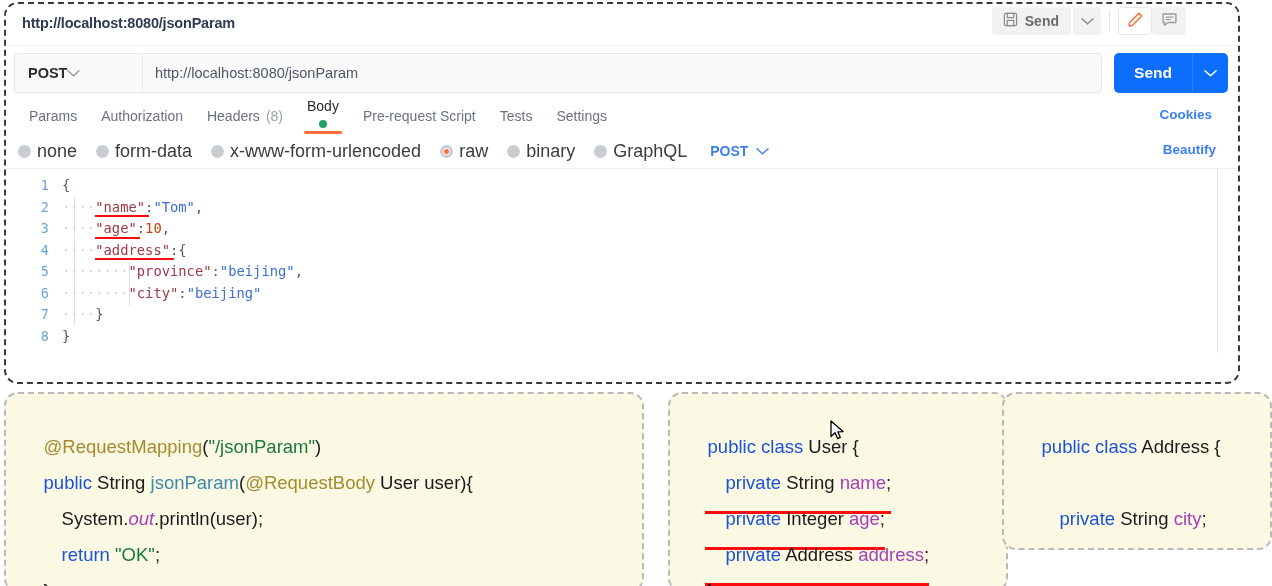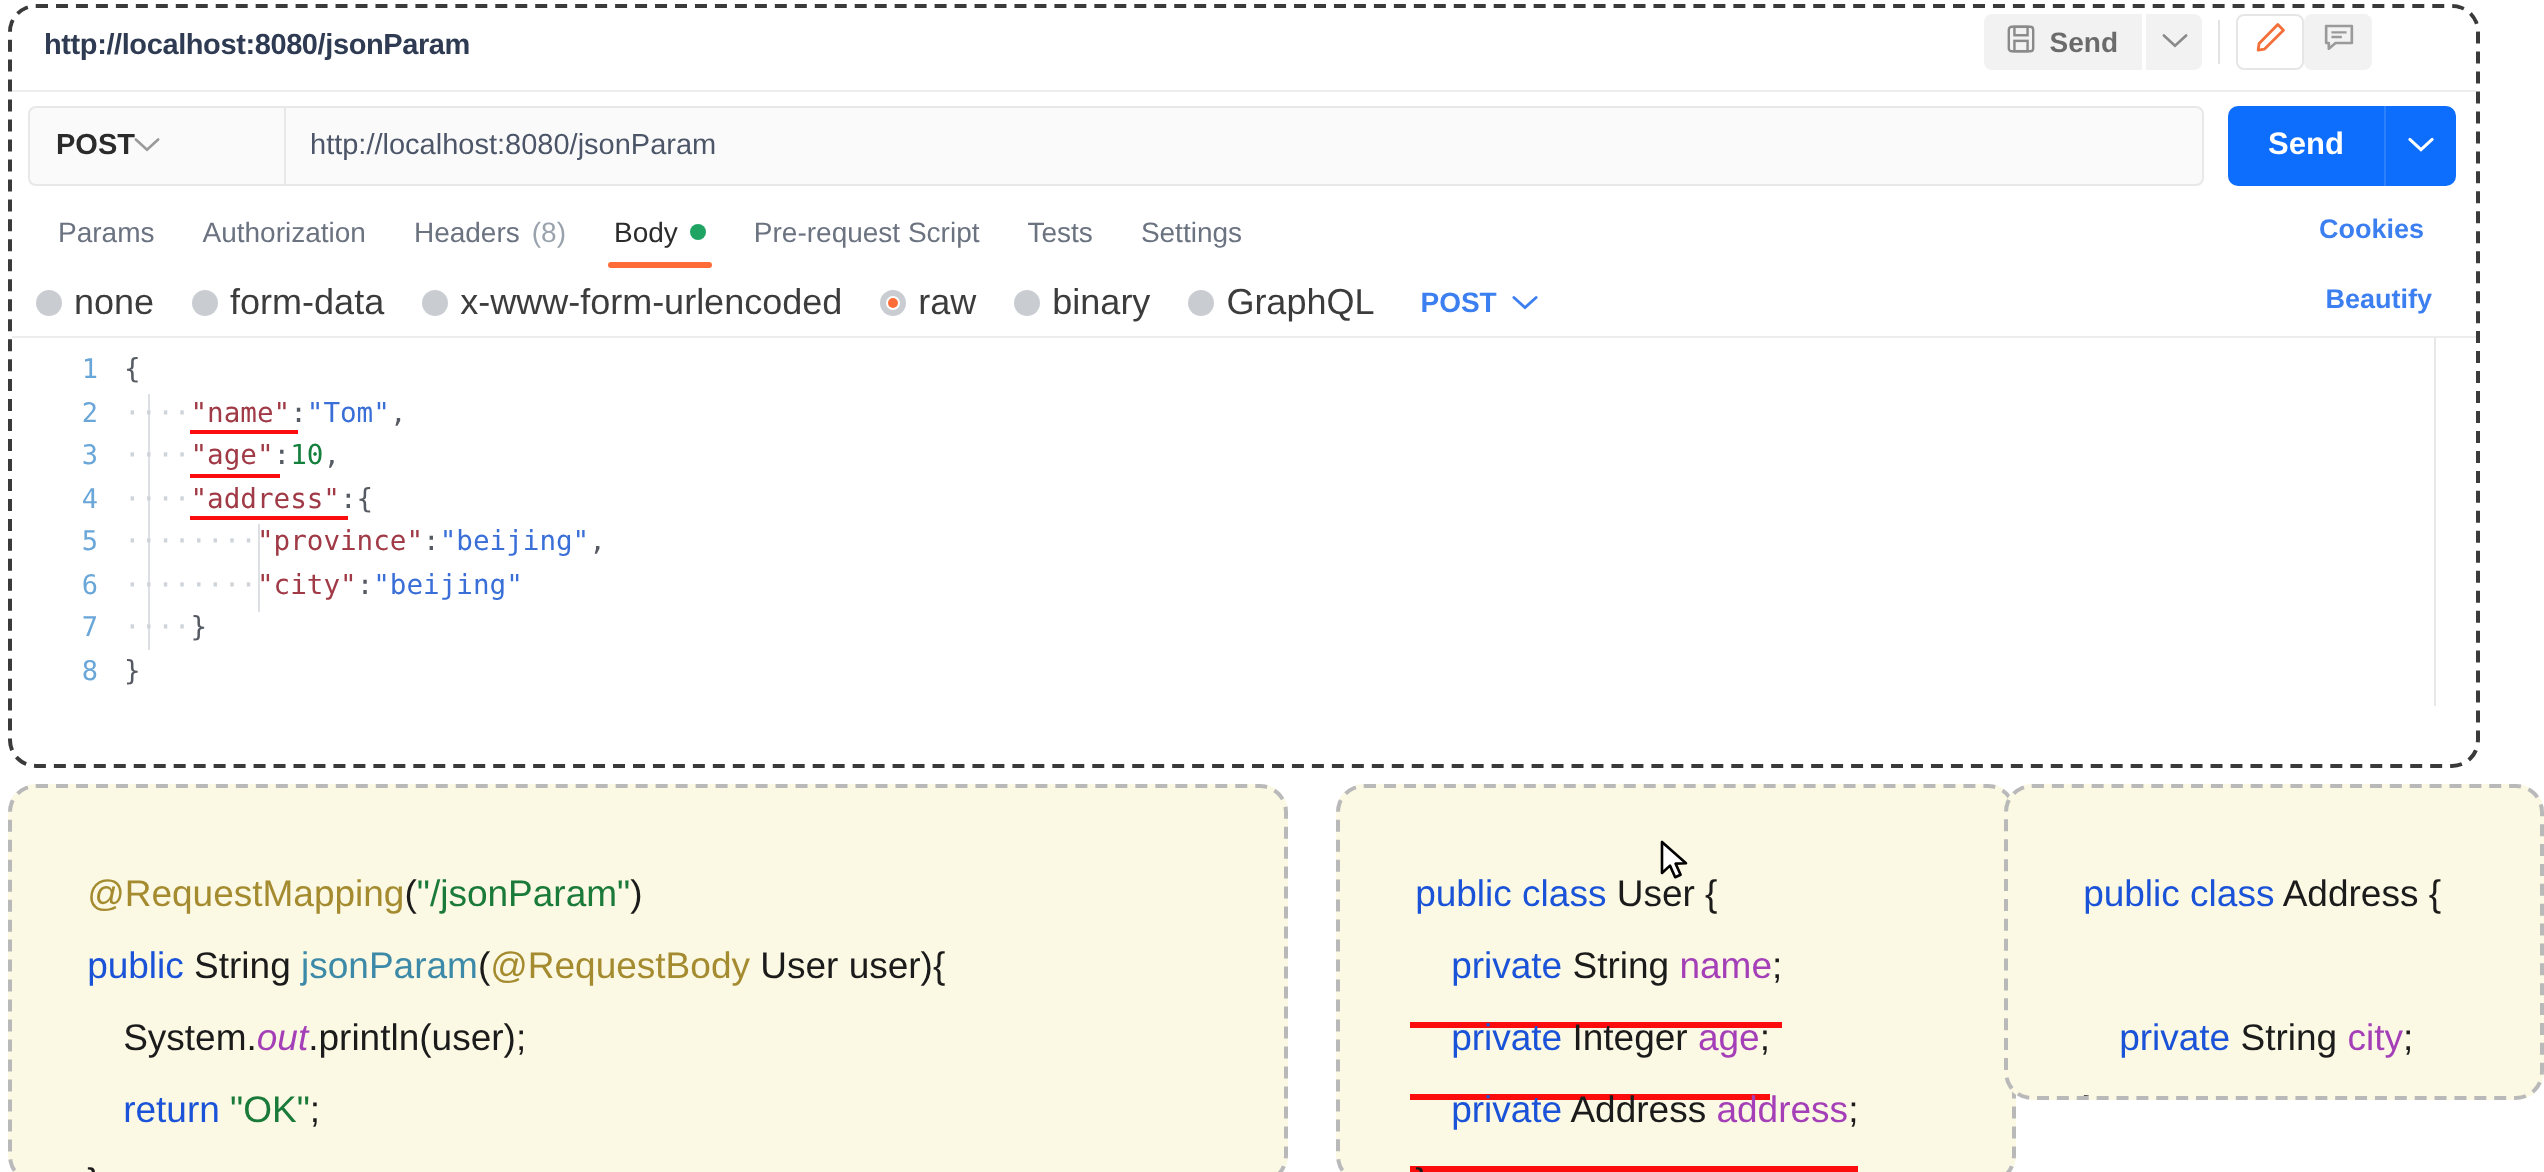--- a/index.html
+++ b/index.html
@@ -118,21 +118,21 @@
     display: flex; align-items: center; gap: 0;
   }
   .tab {
     position: relative;
     padding: 0 12px;
     height: 36px;
     display: flex; align-items: center; gap: 6px;
     font-size: 14px; color: #6b7280;
     cursor: pointer;
   }
-  .tab.active { color: #2b2b2b; }
+  .tab.active { color: #2b2b2b; flex-direction: column; }
   .tab .underline {
     position: absolute; left: 9px; right: 9px; bottom: 0;
     height: 3px; background: #ff6c37; border-radius: 2px;
   }
   .dot-green { width: 8px; height: 8px; border-radius: 50%; background: #20a464; }
   .paren { color: #9aa3ad; }
   #cookies-link {
     position: absolute; right: 26px; top: 9px;
     font-size: 13.5px; font-weight: bold; color: #3c7ff0;
     cursor: pointer;
@@ -193,21 +193,21 @@
     position: absolute; left: 56px; top: 6px; right: 60px;
   }
   .cline {
     height: 21.5px; line-height: 21.5px;
     font-family: "DejaVu Sans Mono", monospace;
     font-size: 13.8px; white-space: pre;
     position: relative;
   }
   .k-key { color: #a03a46; }
   .k-str { color: #3a6fd8; }
-  .k-num { color: #15803d; }
+  .k-num { color: #c2410c; }
   .k-pun { color: #555a63; }
   .k-ind { color: #cfd4da; }
   .ul-red {
     position: absolute; height: 2px; background: #fb0d0d; bottom: 1px;
   }
   #indent-guide-1 {
     position: absolute; left: 68px; top: 28px;
     width: 1px; height: 128px; background: #dcdfe3;
   }
   #indent-guide-2 {

